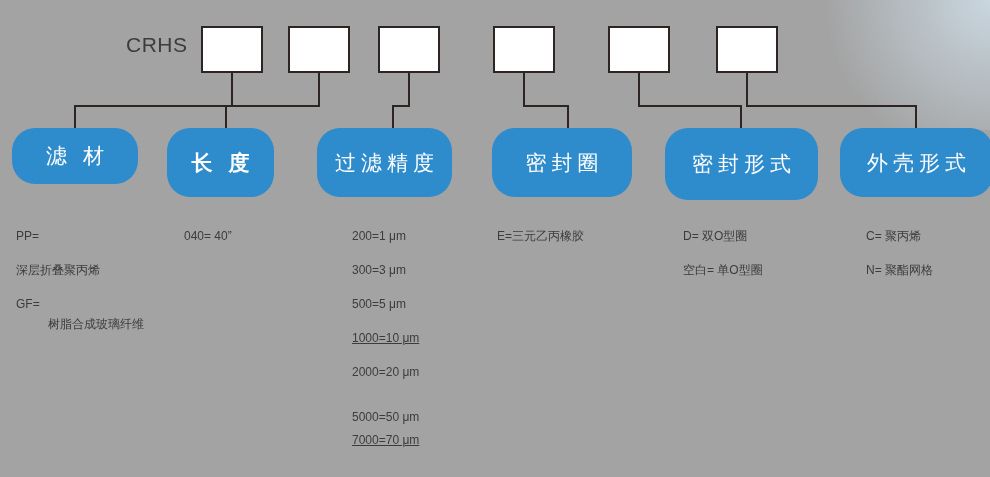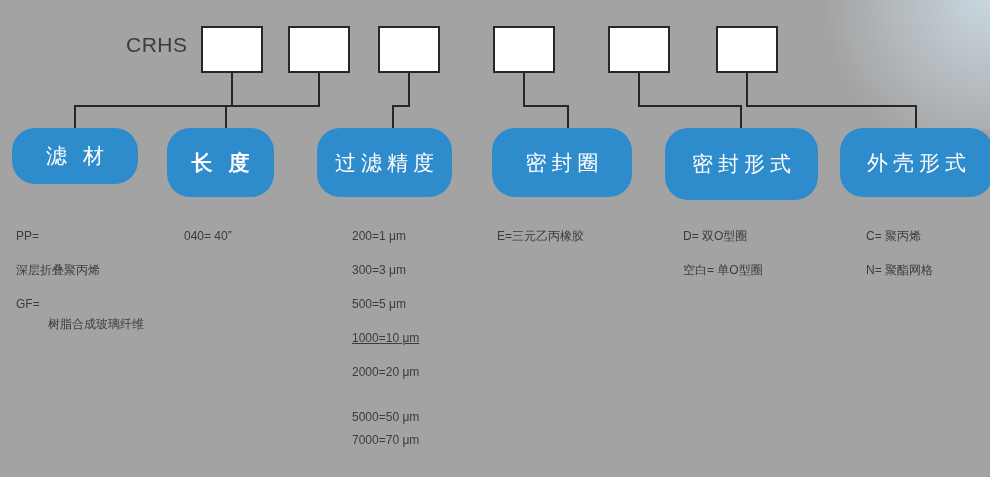--- a/index.html
+++ b/index.html
@@ -133,21 +133,21 @@
       <div class="legend" style="left: 16px; top: 264px;">深层折叠聚丙烯</div>
       <div class="legend" style="left: 16px; top: 298px;">GF=</div>
       <div class="legend" style="left: 16px; top: 318px; margin-left: 32px;">树脂合成玻璃纤维</div>
       <div class="legend" style="left: 184px; top: 230px;">040= 40”</div>
       <div class="legend" style="left: 352px; top: 230px;">200=1 μm</div>
       <div class="legend" style="left: 352px; top: 264px;">300=3 μm</div>
       <div class="legend" style="left: 352px; top: 298px;">500=5 μm</div>
       <div class="legend" style="left: 352px; top: 332px; text-decoration: underline;">1000=10 μm</div>
       <div class="legend" style="left: 352px; top: 366px;">2000=20 μm</div>
       <div class="legend" style="left: 352px; top: 400px; margin-top: 11px;">5000=50 μm</div>
-      <div class="legend" style="left: 352px; top: 434px;">7000=70 μm</div>
+      <div class="legend" style="left: 352px; top: 434px; text-decoration: underline;">7000=70 μm</div>
       <div class="legend" style="left: 497px; top: 230px;">E=三元乙丙橡胶</div>
       <div class="legend" style="left: 683px; top: 230px;">D= 双O型圈</div>
       <div class="legend" style="left: 683px; top: 264px;">空白= 单O型圈</div>
       <div class="legend" style="left: 866px; top: 230px;">C= 聚丙烯</div>
       <div class="legend" style="left: 866px; top: 264px;">N= 聚酯网格</div>
     </div>
 
 </div>
 
 </body></html>

